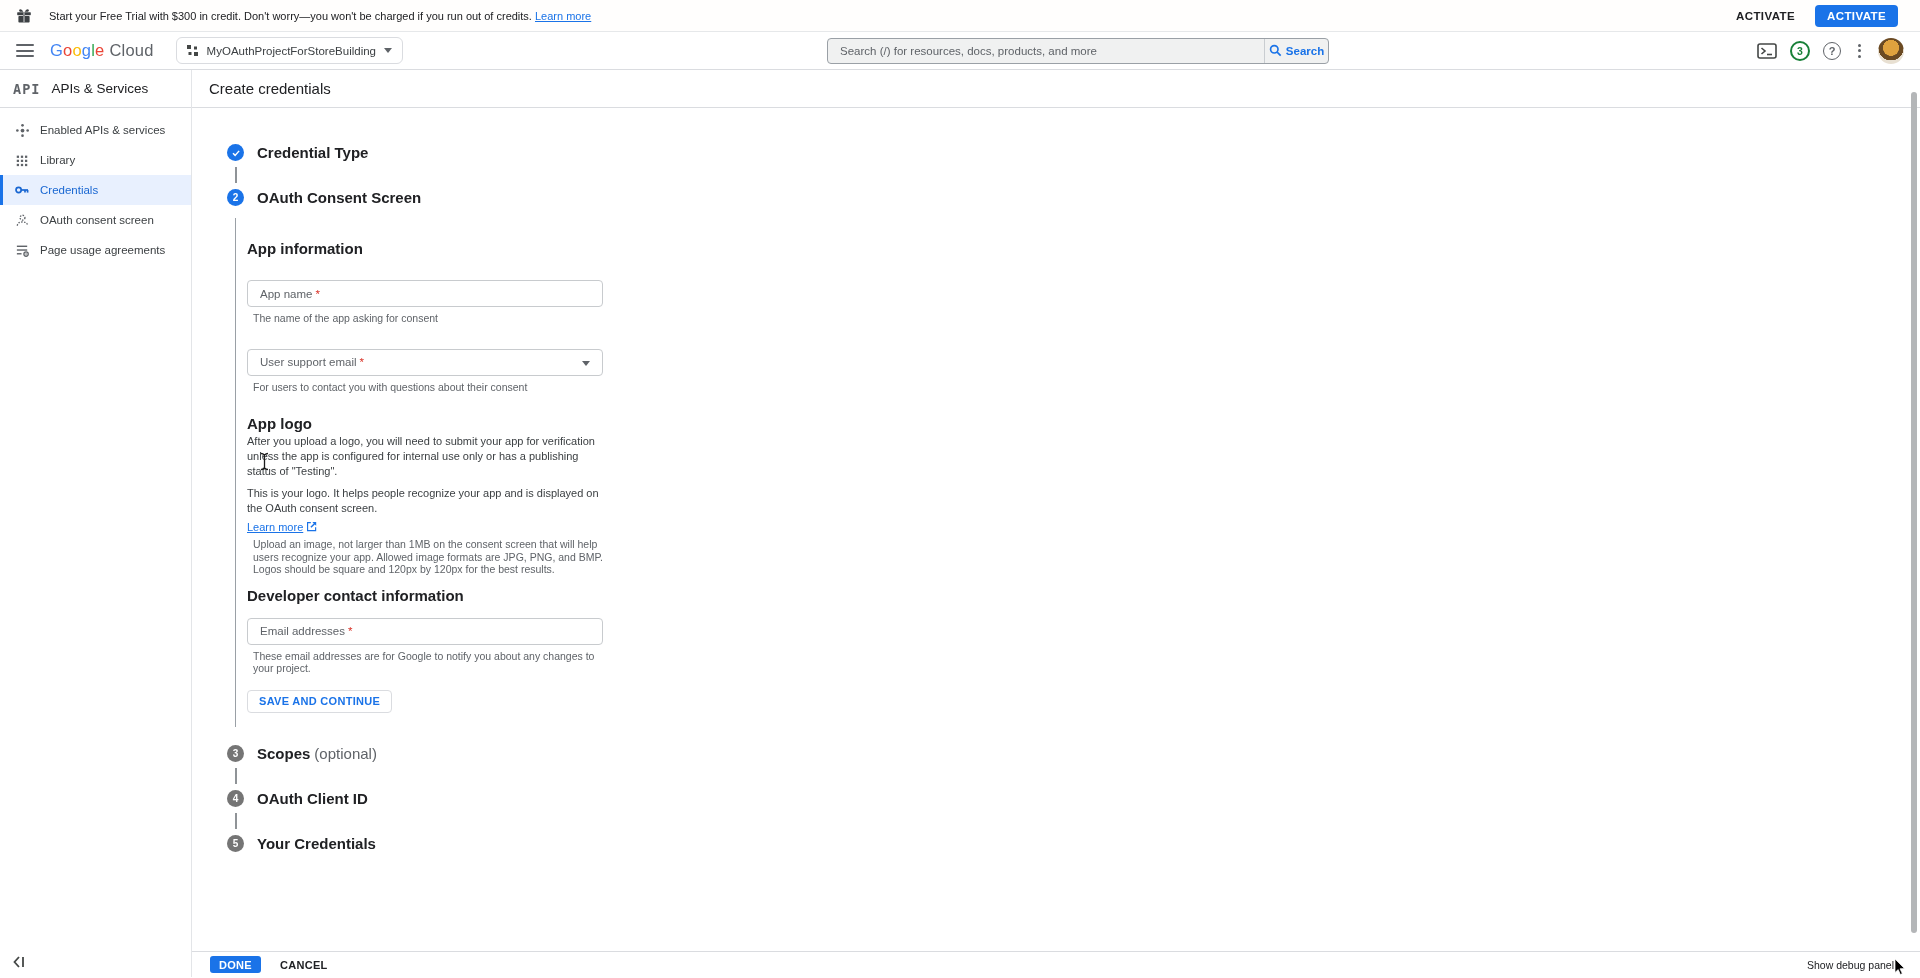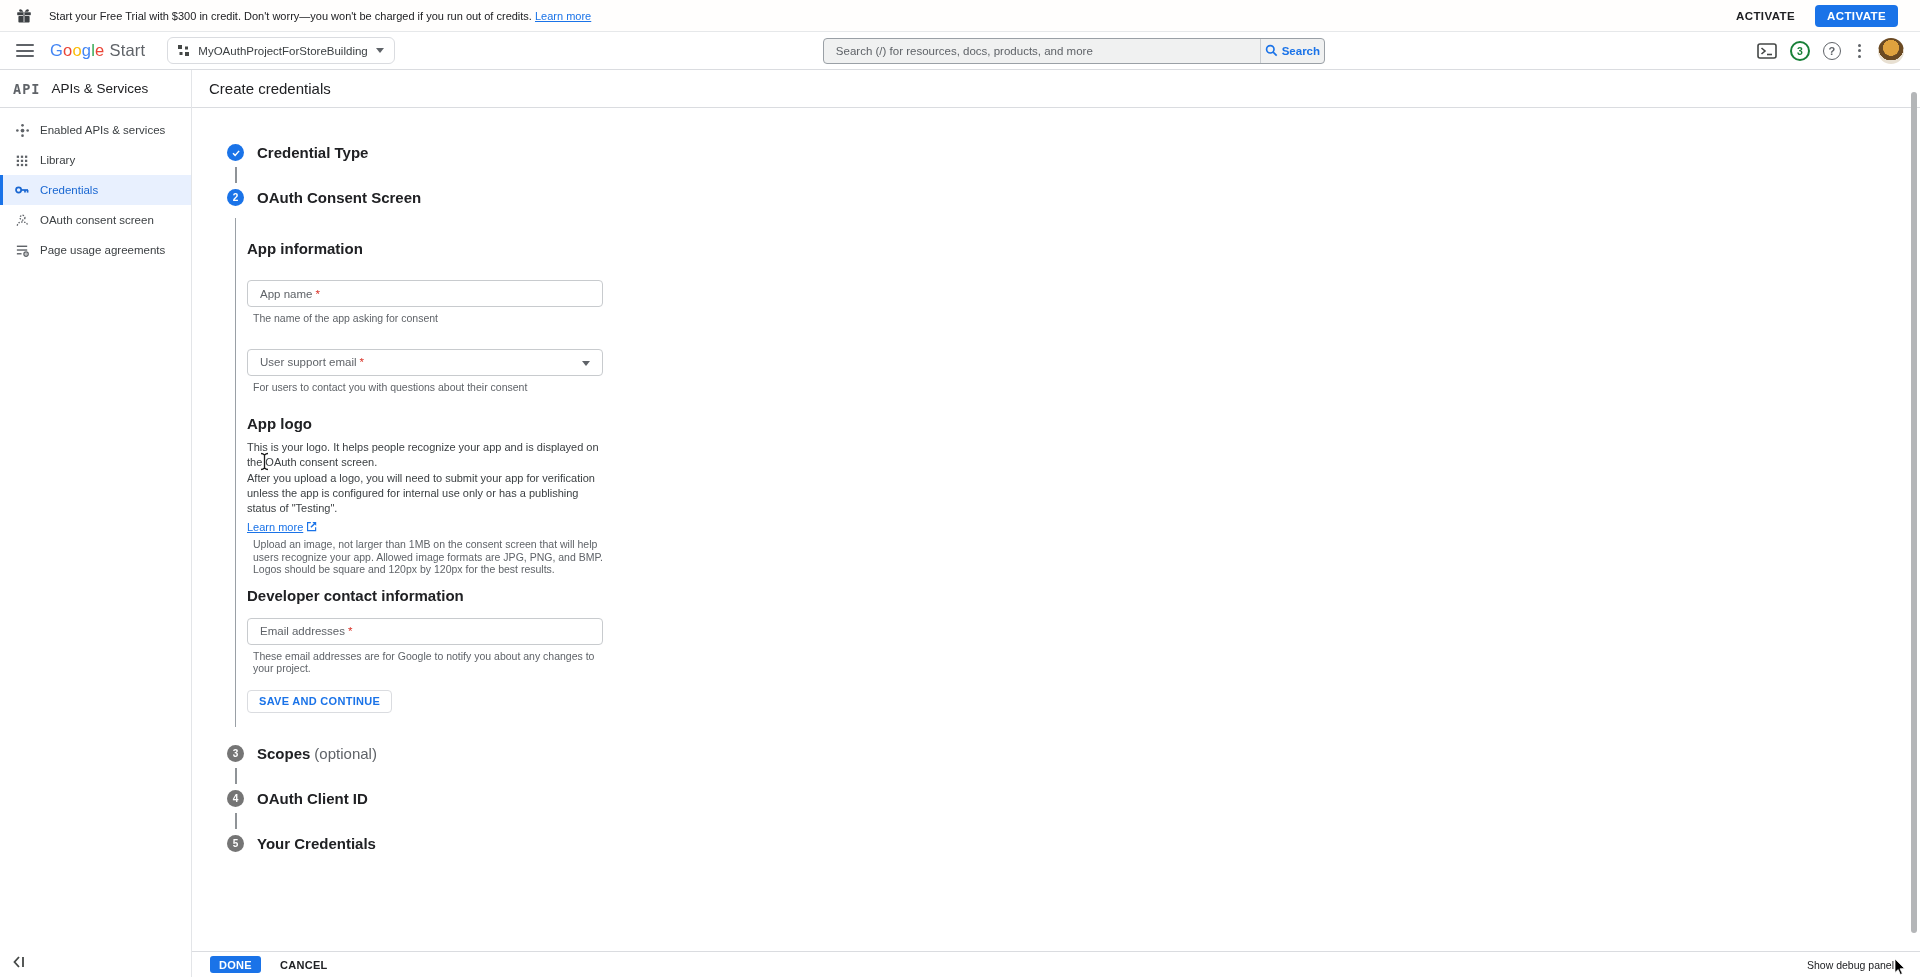--- a/index.html
+++ b/index.html
@@ -126,21 +126,21 @@
   </div>
 
   <div class="header">
     <span class="hamburger">
         <span></span>
         <span></span>
         <span></span>
       </span>
     <span class="gc-logo">
       <span><span style="color:#4285F4">G</span><span style="color:#EA4335">o</span><span style="color:#FBBC05">o</span><span style="color:#4285F4">g</span><span style="color:#34A853">l</span><span style="color:#EA4335">e</span></span>
-      <span class="gc-cloud">Start</span>
+      <span class="gc-cloud">Cloud</span>
     </span>
     <span class="proj-btn">
       <svg width="13" height="13" viewBox="0 0 13 13">
         <rect x="1" y="1" width="4" height="4" fill="#444746"></rect>
           <rect x="8" y="2.5" width="3" height="3" fill="#444746"></rect>
         <rect x="2.5" y="8" width="3" height="3" fill="#444746"></rect>
           <rect x="8" y="8" width="4" height="4" fill="#444746"></rect>
       </svg>
       <span>MyOAuthProjectForStoreBuilding</span>
       <span class="caret"></span>
@@ -281,22 +281,22 @@
           <div class="helper">The name of the app asking for consent</div>
 
           <div class="field mt20">
             <span>User support email</span>
             <span class="req">*</span>
             <span class="caret sel-caret"></span>
           </div>
           <div class="helper">For users to contact you with questions about their consent</div>
 
           <div class="sec-h mt22">App logo</div>
+          <div class="sec-p wide" style="margin-top:1px">After you upload a logo, you will need to submit your app for verification unless the app is configured for internal use only or has a publishing status of "Testing".</div>
           <div class="sec-p wide" style="margin-top:7px">This is your logo. It helps people recognize your app and is displayed on the OAuth consent screen.</div>
-          <div class="sec-p wide" style="margin-top:1px">After you upload a logo, you will need to submit your app for verification unless the app is configured for internal use only or has a publishing status of "Testing".</div>
           <div class="learnmore">
             <span class="link">Learn more</span>
             <svg width="10" height="10" viewBox="0 0 12 12">
               <path d="M10.5 10.5H1.5V1.5H5V0H0v12h12V7h-1.5z" fill="#1a73e8" transform="scale(0.92)"></path>
               <path d="M7 0h5v5L10.2 3.2 5.8 7.6 4.4 6.2 8.8 1.8z" fill="#1a73e8" transform="scale(0.92)"></path>
             </svg>
           </div>
 
           <div class="helper">Upload an image, not larger than 1MB on the consent screen that will help users recognize your app. Allowed image formats are JPG, PNG, and BMP. Logos should be square and 120px by 120px for the best results.</div>
 

